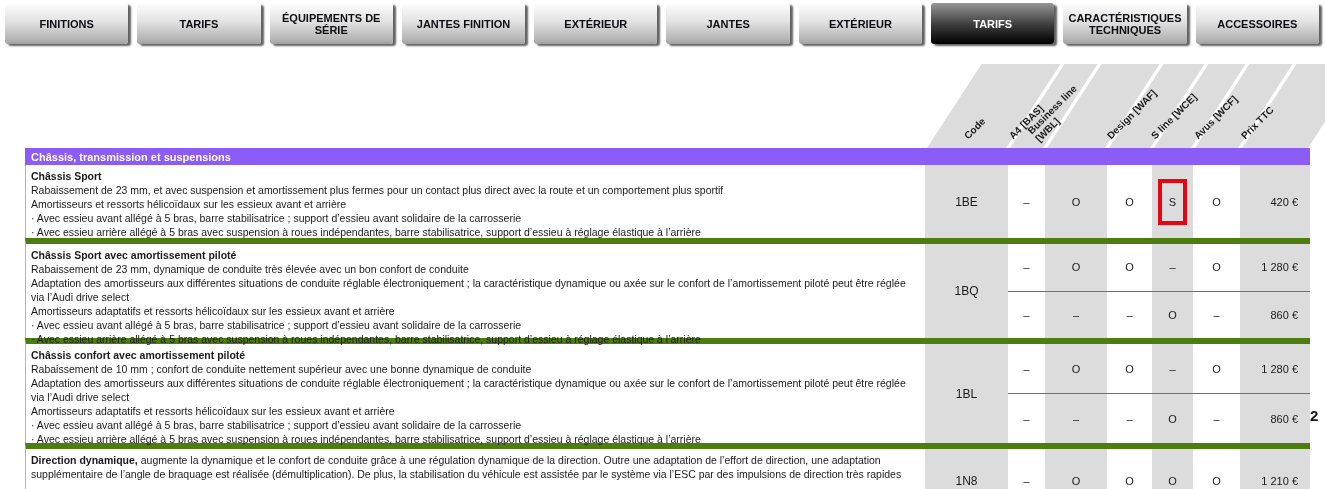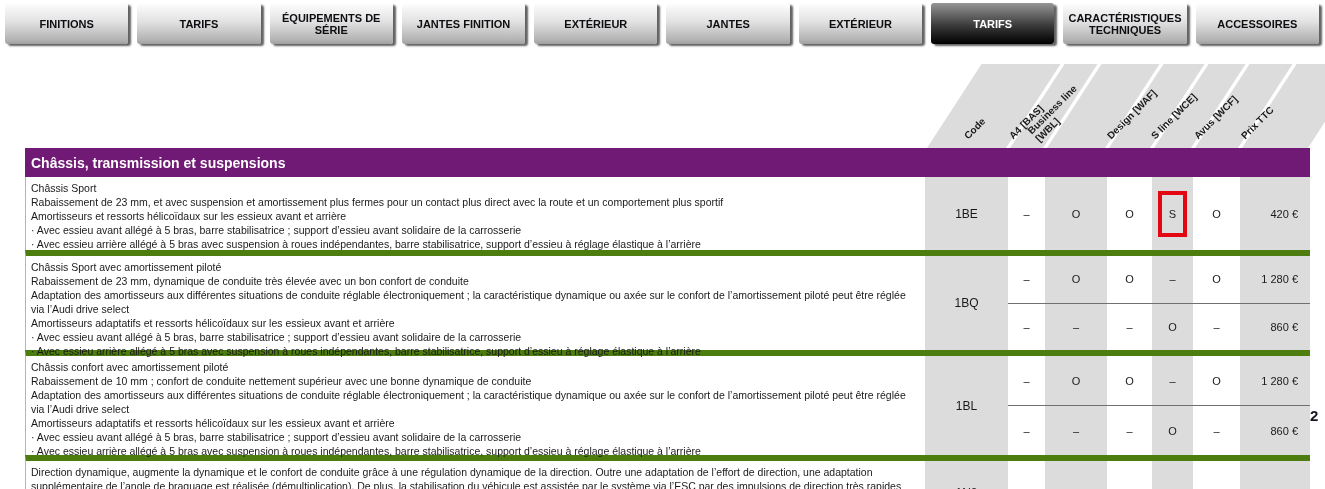--- a/index.html
+++ b/index.html
@@ -24,27 +24,27 @@
   .b-prix{left:1217px;width:66px;}
   .colhead-label{position:absolute;font-weight:bold;font-size:10px;line-height:10.5px;
         white-space:pre-line;transform:rotate(-45deg);transform-origin:0 100%;}
   .l-code{left:945px;bottom:7px;} .l-a4{left:990px;bottom:7px;}
   .l-wbl{left:1016px;bottom:4px;} .l-waf{left:1088px;bottom:7px;}
   .l-wce{left:1132px;bottom:7px;} .l-wcf{left:1175px;bottom:7px;}
   .l-prix{left:1222px;bottom:7px;}
 
   
   .tbl{margin-left:25px;width:1285px;}
-  .secbar{height:29px;background:#701a75;color:#fff;font-weight:bold;font-size:14px;
+  .secbar{height:17px;background:#8b5cf6;color:#fff;font-weight:bold;font-size:11px;
           display:flex;align-items:center;padding-left:6px;box-sizing:border-box;}
   .trow{display:flex;border-left:1px solid #b5b5b5;box-sizing:border-box;}
   .trow + .trow{border-top:6px solid #4d7c0f;}
   .h1{height:73px}.h2{height:100px}.h3{height:105px}.h4{height:70px}
   .tcell{flex:1;padding:4px 8px 0 5px;font-size:10.5px;line-height:14px;min-width:0;}
-  .rtitle{font-weight:normal;}
+  .rtitle{font-weight:bold;}
   .ccode{width:83px;background:#dcdcdc;display:flex;align-items:center;justify-content:center;
          font-size:12px;flex:none;}
   .subwrap{display:flex;flex-direction:column;width:302px;flex:none;}
   .subrow{flex:1;display:flex;}
   .subrow + .subrow{border-top:1px solid #707070;}
   .vcell{display:flex;align-items:center;justify-content:center;font-size:11px;
          box-sizing:border-box;flex:none;}
   .v-a4{width:37px}.v-wbl{width:62px;background:#dcdcdc}.v-waf{width:45px}
   .v-wce{width:41px;background:#dcdcdc}.v-wcf{width:47px}
   .v-prix{width:70px;background:#dcdcdc;justify-content:flex-end;padding-right:12px}

